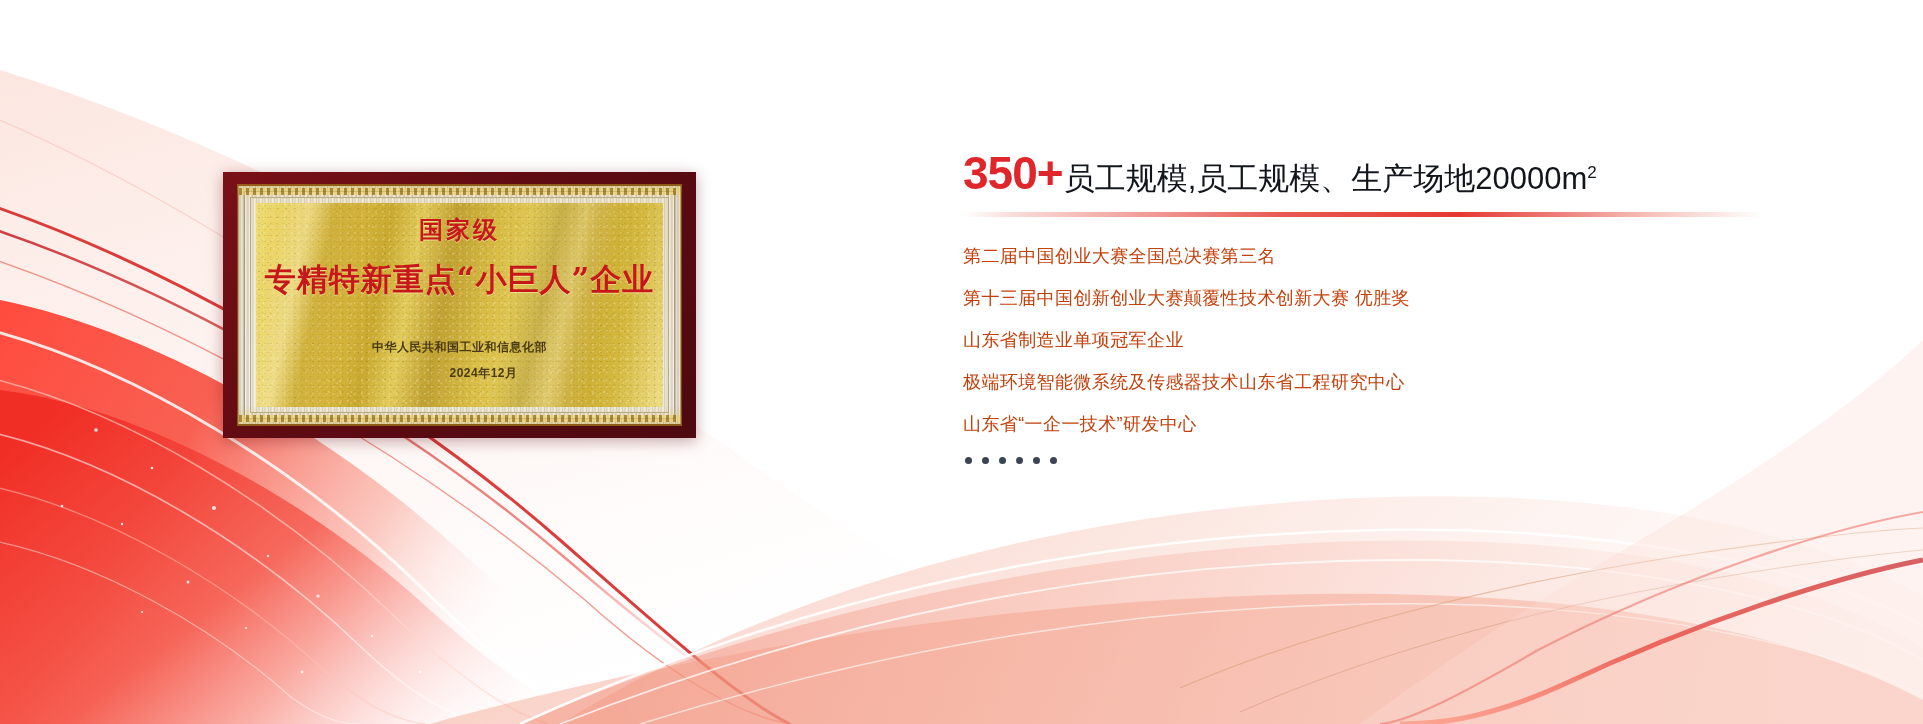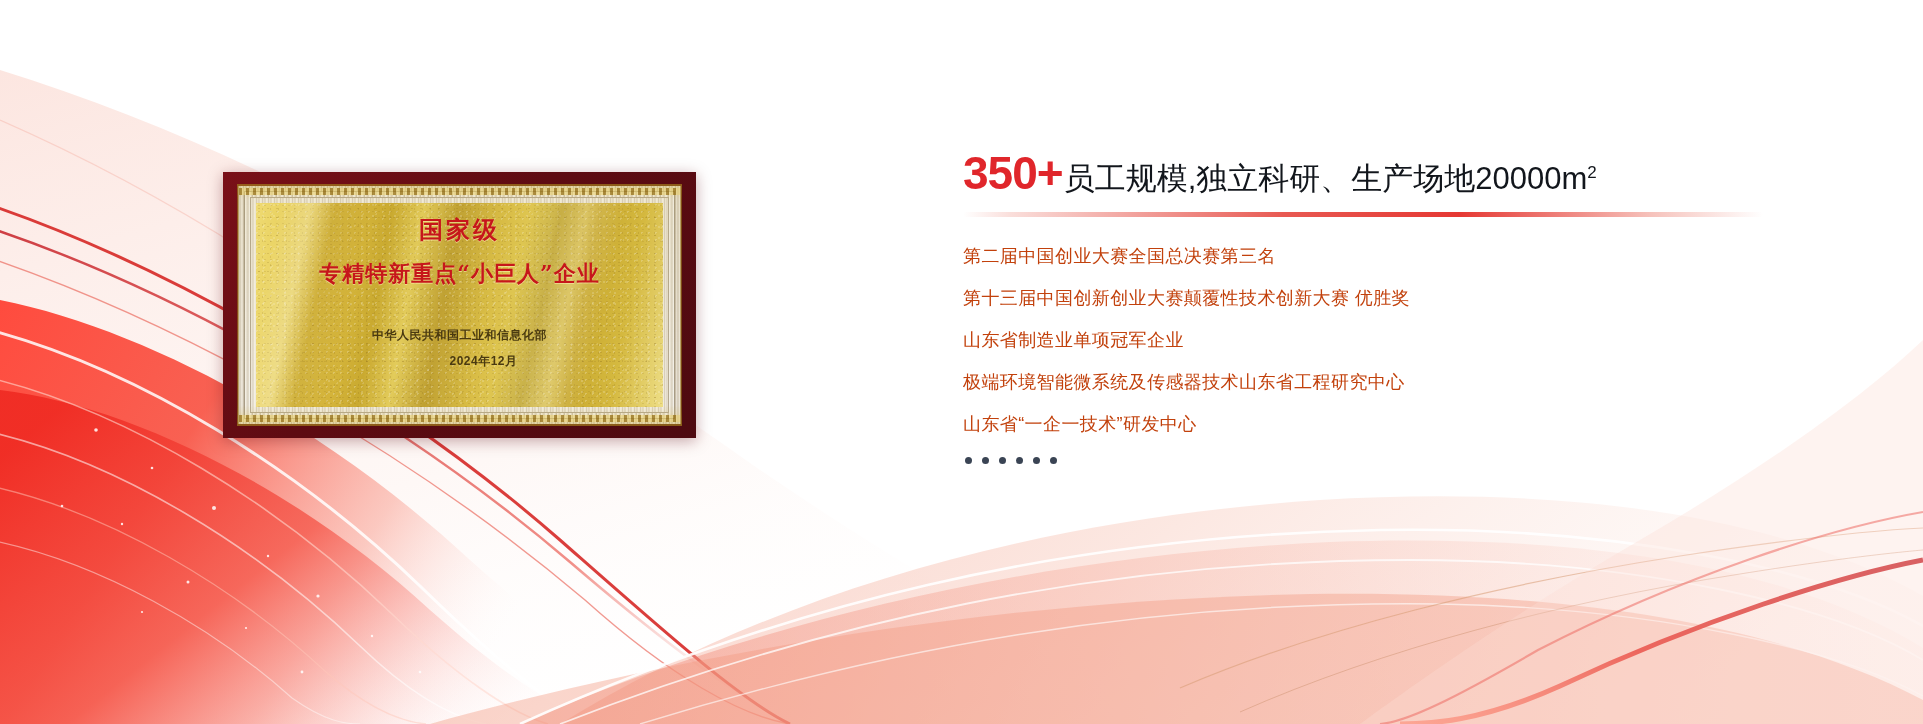--- a/index.html
+++ b/index.html
@@ -148,21 +148,21 @@
     color: #c6171b;
     font-size: 24px;
     font-weight: bold;
     letter-spacing: 3px;
     font-family: "DejaVu Serif", "Liberation Serif", serif;
     text-shadow: 0 1px 0 rgba(255,240,180,.55);
     line-height: 1.2;
   }
   .pl-title2 {
     color: #c6171b;
-    font-size: 22px;
+    font-size: 31px;
     font-weight: bold;
     letter-spacing: 1px;
     margin-top: 14px;
     font-family: "DejaVu Serif", "Liberation Serif", serif;
     text-shadow: 0 1px 0 rgba(255,240,180,.55);
     white-space: nowrap;
   }
   .pl-issuer {
     margin-top: 38px;
     color: #4a3a10;
@@ -398,21 +398,21 @@
         <div class="pl-issuer">中华人民共和国工业和信息化部</div>
         <div class="pl-date">2024年12月</div>
       </div>
     </div>
   </div>
 
   <div class="content">
 
     <div class="headline">
       <span class="hl-num">350+</span>
-      <span class="hl-rest">员工规模,独立科研、生产场地20000m</span>
+      <span class="hl-rest">员工规模,员工规模、生产场地20000m</span>
       <span class="hl-sup">2</span>
     </div>
 
     <div class="hl-underline"></div>
 
     <ul class="awards">
       <li>第二届中国创业大赛全国总决赛第三名</li>
       <li>第十三届中国创新创业大赛颠覆性技术创新大赛 优胜奖</li>
       <li>山东省制造业单项冠军企业</li>
       <li>极端环境智能微系统及传感器技术山东省工程研究中心</li>

